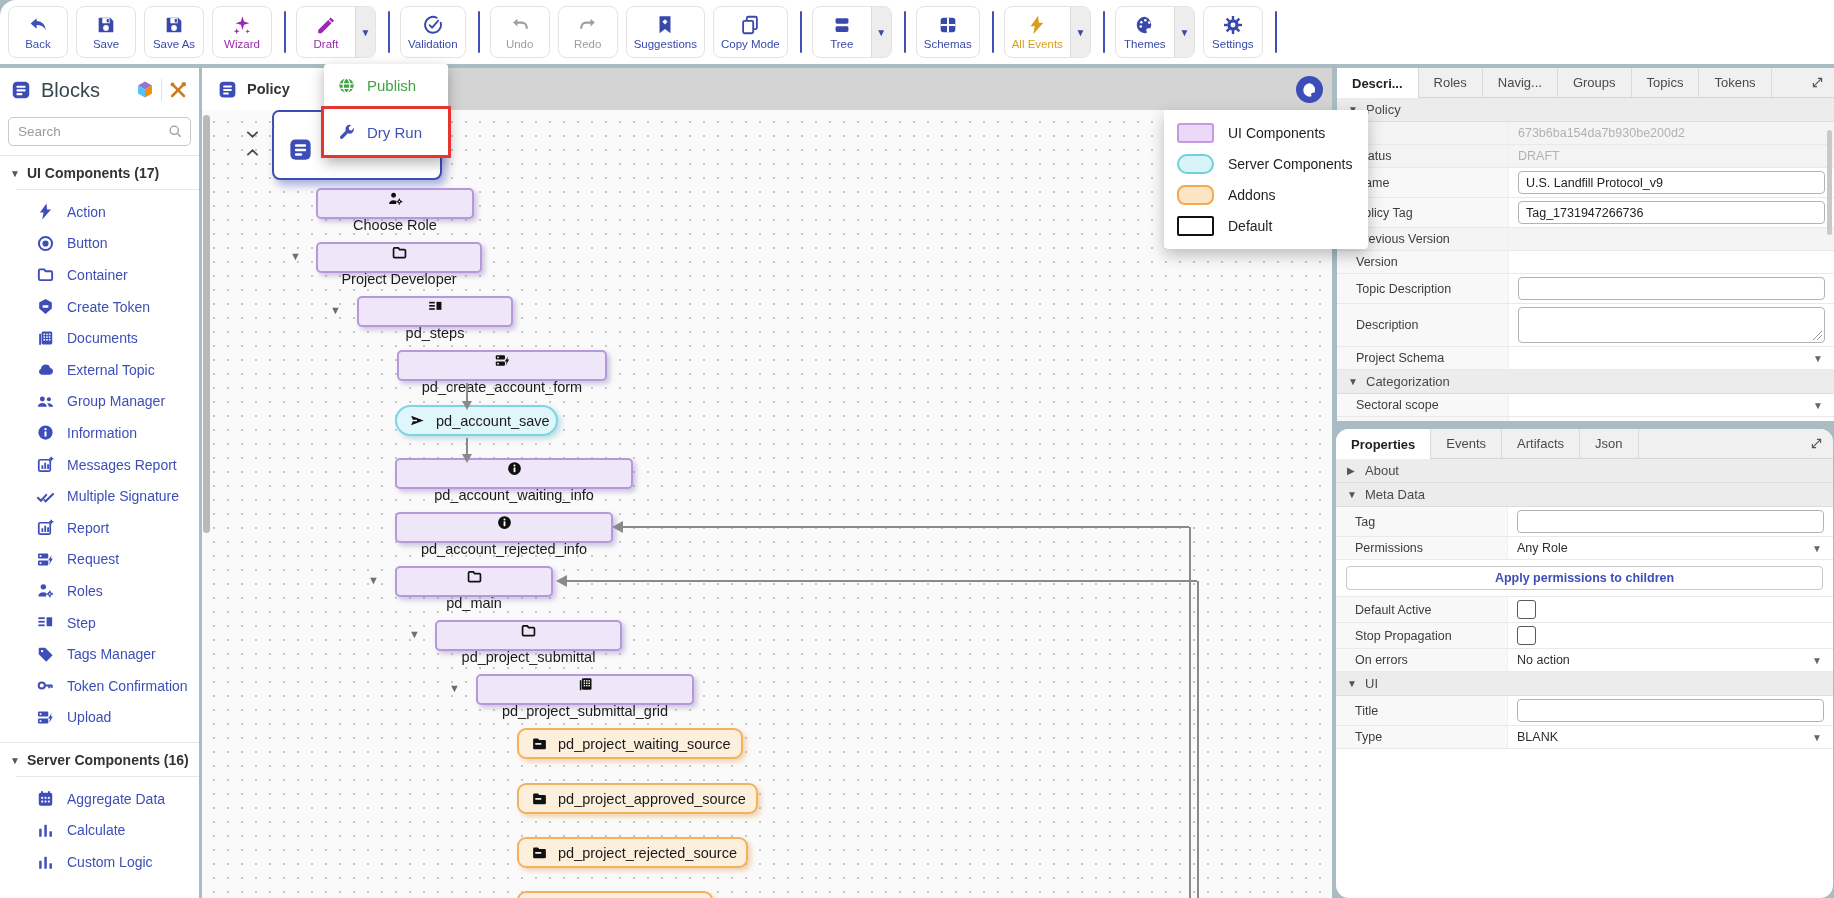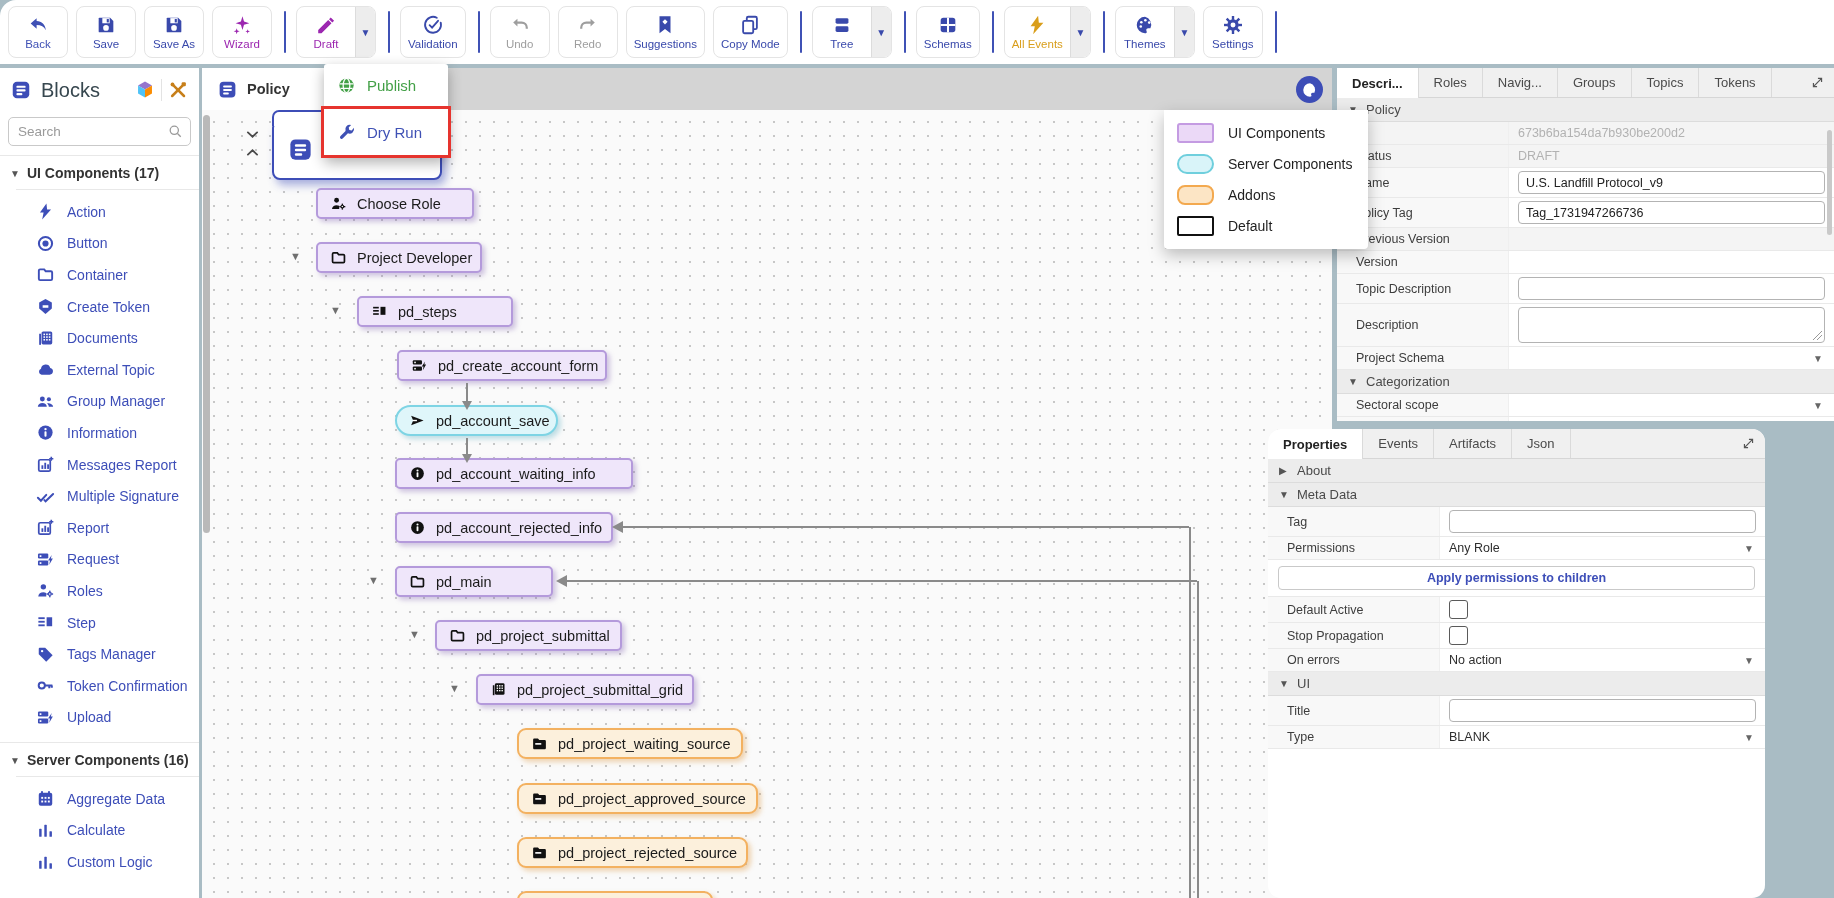--- a/index.html
+++ b/index.html
@@ -43,21 +43,21 @@
   .policy-tab{width:156px;background:#fff;display:flex;align-items:center;gap:9px;padding-left:15px;
               font-weight:bold;color:#333;font-size:14.5px;cursor:pointer;}
   .palette-btn{position:absolute;right:9px;top:8px;width:27px;height:27px;border-radius:50%;background:#3D4DB7;
                border:none;display:flex;align-items:center;justify-content:center;cursor:pointer;padding:0;}
   .canvas-body{position:absolute;left:0;top:42px;right:0;bottom:0;background-color:#FAFAFA;
                background-image:radial-gradient(circle,#c7c7c7 1.3px,transparent 1.5px);
                background-size:14px 14px;background-position:5px 5px;overflow:hidden;}
   .node{position:absolute;height:31px;box-sizing:border-box;display:flex;align-items:center;gap:10px;
         padding:0 12px;font-size:14.5px;color:#1b1b1b;white-space:nowrap;cursor:pointer;}
   .node .ic{color:#111;}
-  .node-ui{background:#EFE6FA;border:2px solid #B49ADB;border-radius:5px;box-shadow:3px 3px 5px rgba(125,95,175,.35);}
+  .node-ui{background:#EFE6FA;border:2px solid #B49ADB;border-radius:5px;box-shadow:3px 3px 5px rgba(125,95,175,.35);flex-direction:column;}
   .node-server{background:#DFF6FA;border:2px solid #7ED4E4;border-radius:16px;box-shadow:3px 3px 5px rgba(80,170,190,.35);}
   .node-addon{background:#FCF0DC;border:2px solid #F3B160;border-radius:9px;box-shadow:3px 3px 5px rgba(220,150,60,.38);}
   .ncaret{position:absolute;color:#6f6f6f;font-size:11px;cursor:pointer;}
   .root-node{position:absolute;background:#fff;border:2.5px solid #3D4DB7;border-radius:8px;
              box-shadow:4px 5px 8px rgba(61,77,183,.45);cursor:pointer;}
   .root-node:before{content:"";position:absolute;left:-2.5px;top:-12px;width:66px;height:14px;background:#fff;
              border:2.5px solid #3D4DB7;border-bottom:none;border-radius:7px 7px 0 0;}
   .root-node .ic{position:absolute;left:13px;top:14px;}
   .chev{position:absolute;color:#4a4a4a;cursor:pointer;line-height:0;}
   .cline{position:absolute;background:#8a8a8a;}
@@ -815,21 +815,21 @@
           <span class="ddcar">▼</span>
         </div>
       </div>
       <div class="rrow " style="min-height: 22px;">
         <div class="rlabel">Project Scale</div>
         <div class="rvalue">
           <span></span>
         </div>
       </div>
     </div>
-  <div class="rp" id="rp-bottom" style="left:1268px;top:429px;width:497px;height:469px;border-radius:13px;">
+  <div class="rp" id="rp-bottom" style="left:1336px;top:429px;width:497px;height:469px;border-radius:13px;">
       <div class="rp-tabs">
         <div class="rp-tab active">Properties</div>
         <div class="rp-tab">Events</div>
         <div class="rp-tab">Artifacts</div>
         <div class="rp-tab">Json</div>
         <div class="rp-pin">
           <svg class="ic" width="15" height="15" viewBox="0 0 24 24" style="color:#555">
             <path d="M5.5 18.5 18.5 5.5" stroke="currentColor" stroke-width="1.9" fill="none"></path>
             <path d="M12.7 5.5h5.8v5.8" fill="none" stroke="currentColor" stroke-width="1.9"></path>
             <path d="M11.3 18.5H5.5v-5.8" fill="none" stroke="currentColor" stroke-width="1.9"></path>

